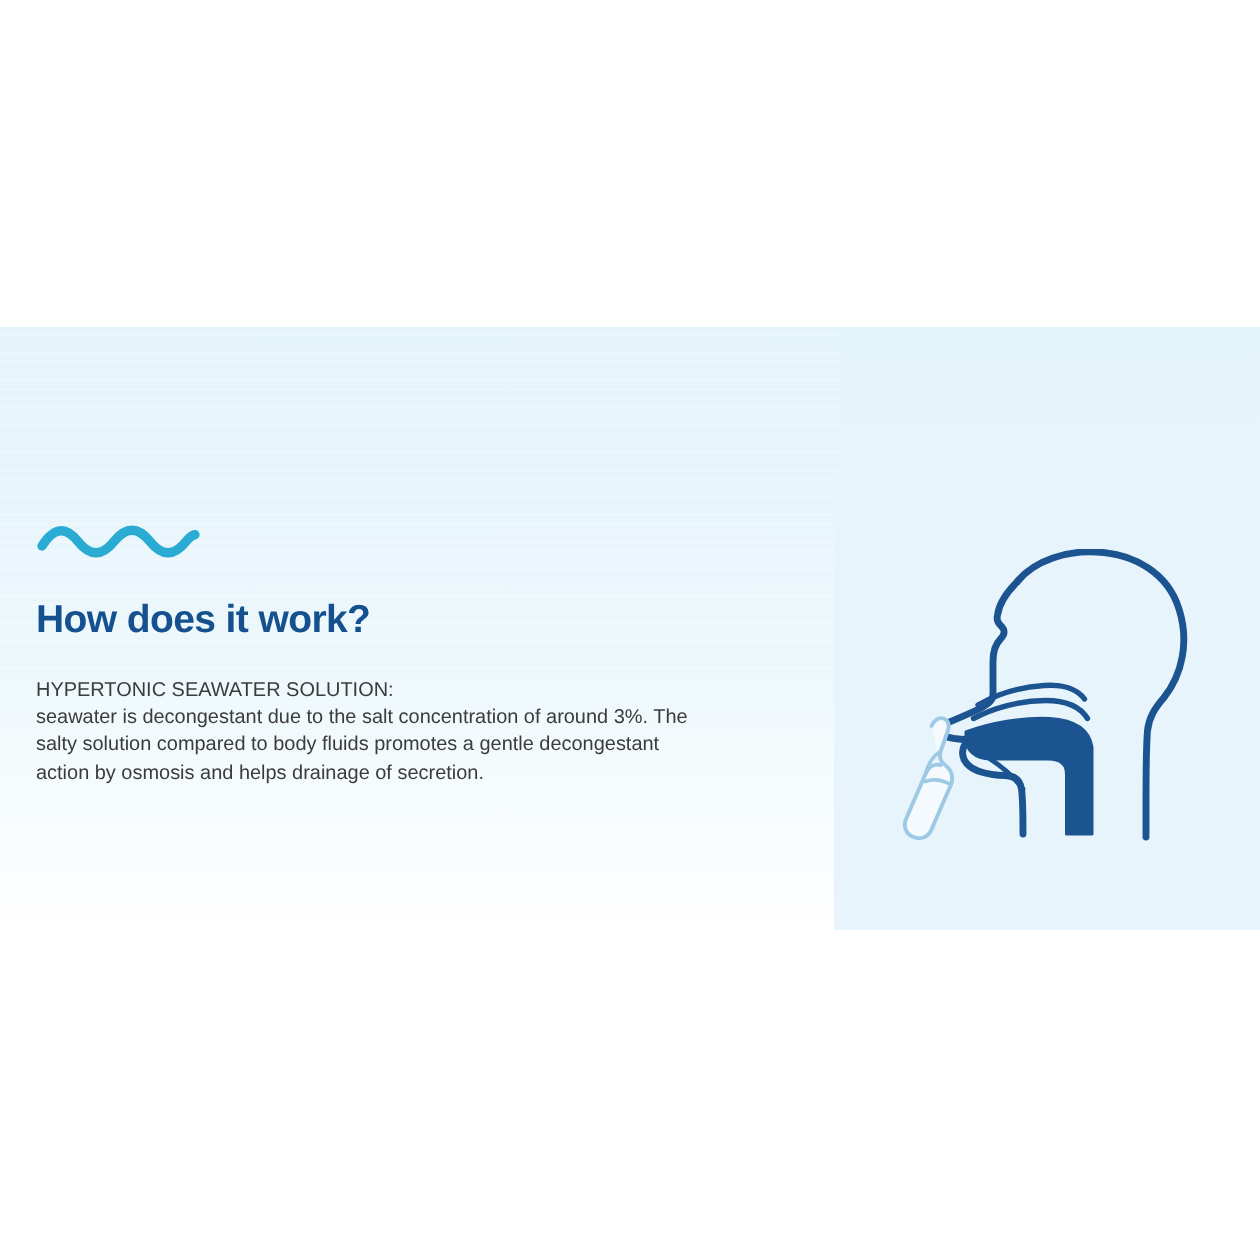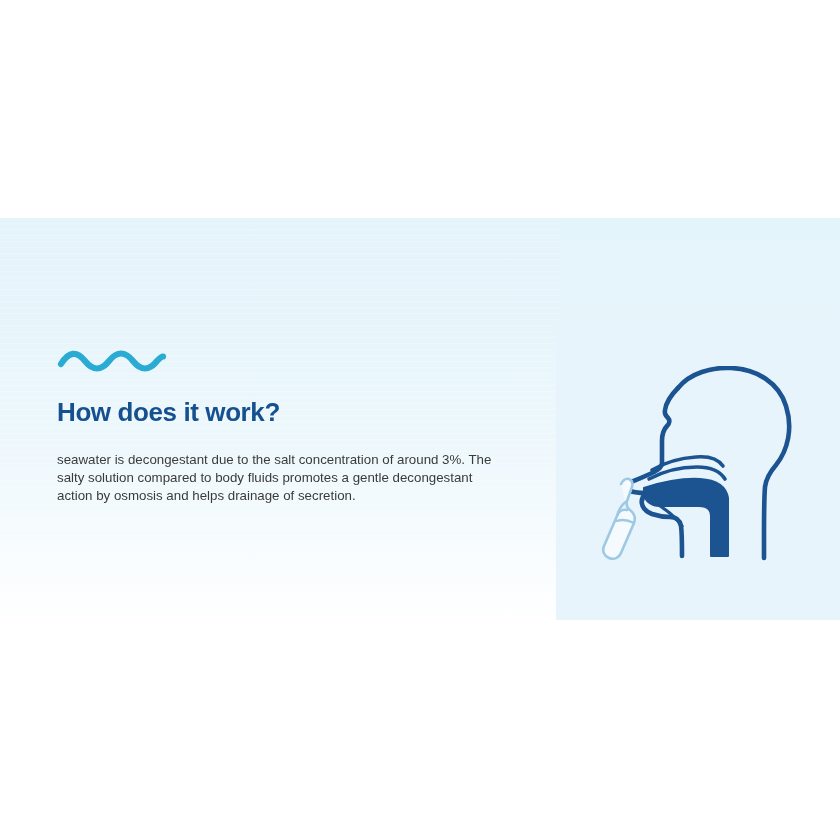--- a/index.html
+++ b/index.html
@@ -50,21 +50,21 @@
        rgba(255,255,255,0) 5px,
        rgba(255,255,255,0.45) 5px,
        rgba(255,255,255,0.45) 6px);
     opacity: .5;
     pointer-events: none;
   }
 
   
   #text-col {
     position: absolute;
-    left: 57px;
+    left: 24px;
     top: 350px;
     width: 470px;
   }
 
   #wave-rule {
     display: block;
     width: 110px;
     height: 22px;
     margin: 0 0 26px 0;
   }
@@ -121,20 +121,21 @@
 
   <div id="text-col">
 
     <svg id="wave-rule" viewBox="0 0 110 22" aria-hidden="true">
       <path d="M4 14 C 12 1, 20 1, 28 11 C 36 21, 44 21, 52 11 C 60 1, 68 1, 76 11 C 84 21, 92 21, 100 11 C 103 7.5, 105 6.5, 106 6.5" fill="none" stroke="#29abd4" stroke-width="6.2" stroke-linecap="round" stroke-linejoin="round"></path>
     </svg>
 
     <h1 id="heading">How does it work?</h1>
 
     <p id="body-copy">
+      <span class="lead">HYPERTONIC SEAWATER SOLUTION:</span>
       <span>seawater is decongestant due to the salt concentration of around 3%. The salty solution compared to body fluids promotes a gentle decongestant action by osmosis and helps drainage of secretion.</span>
     </p>
   </div>
 
   <div id="illustration-card">
 
     <svg id="head-figure" viewBox="0 0 220 205" aria-hidden="true">
 
       <path d="M84 22
                C 96 7, 118 1, 137 2

